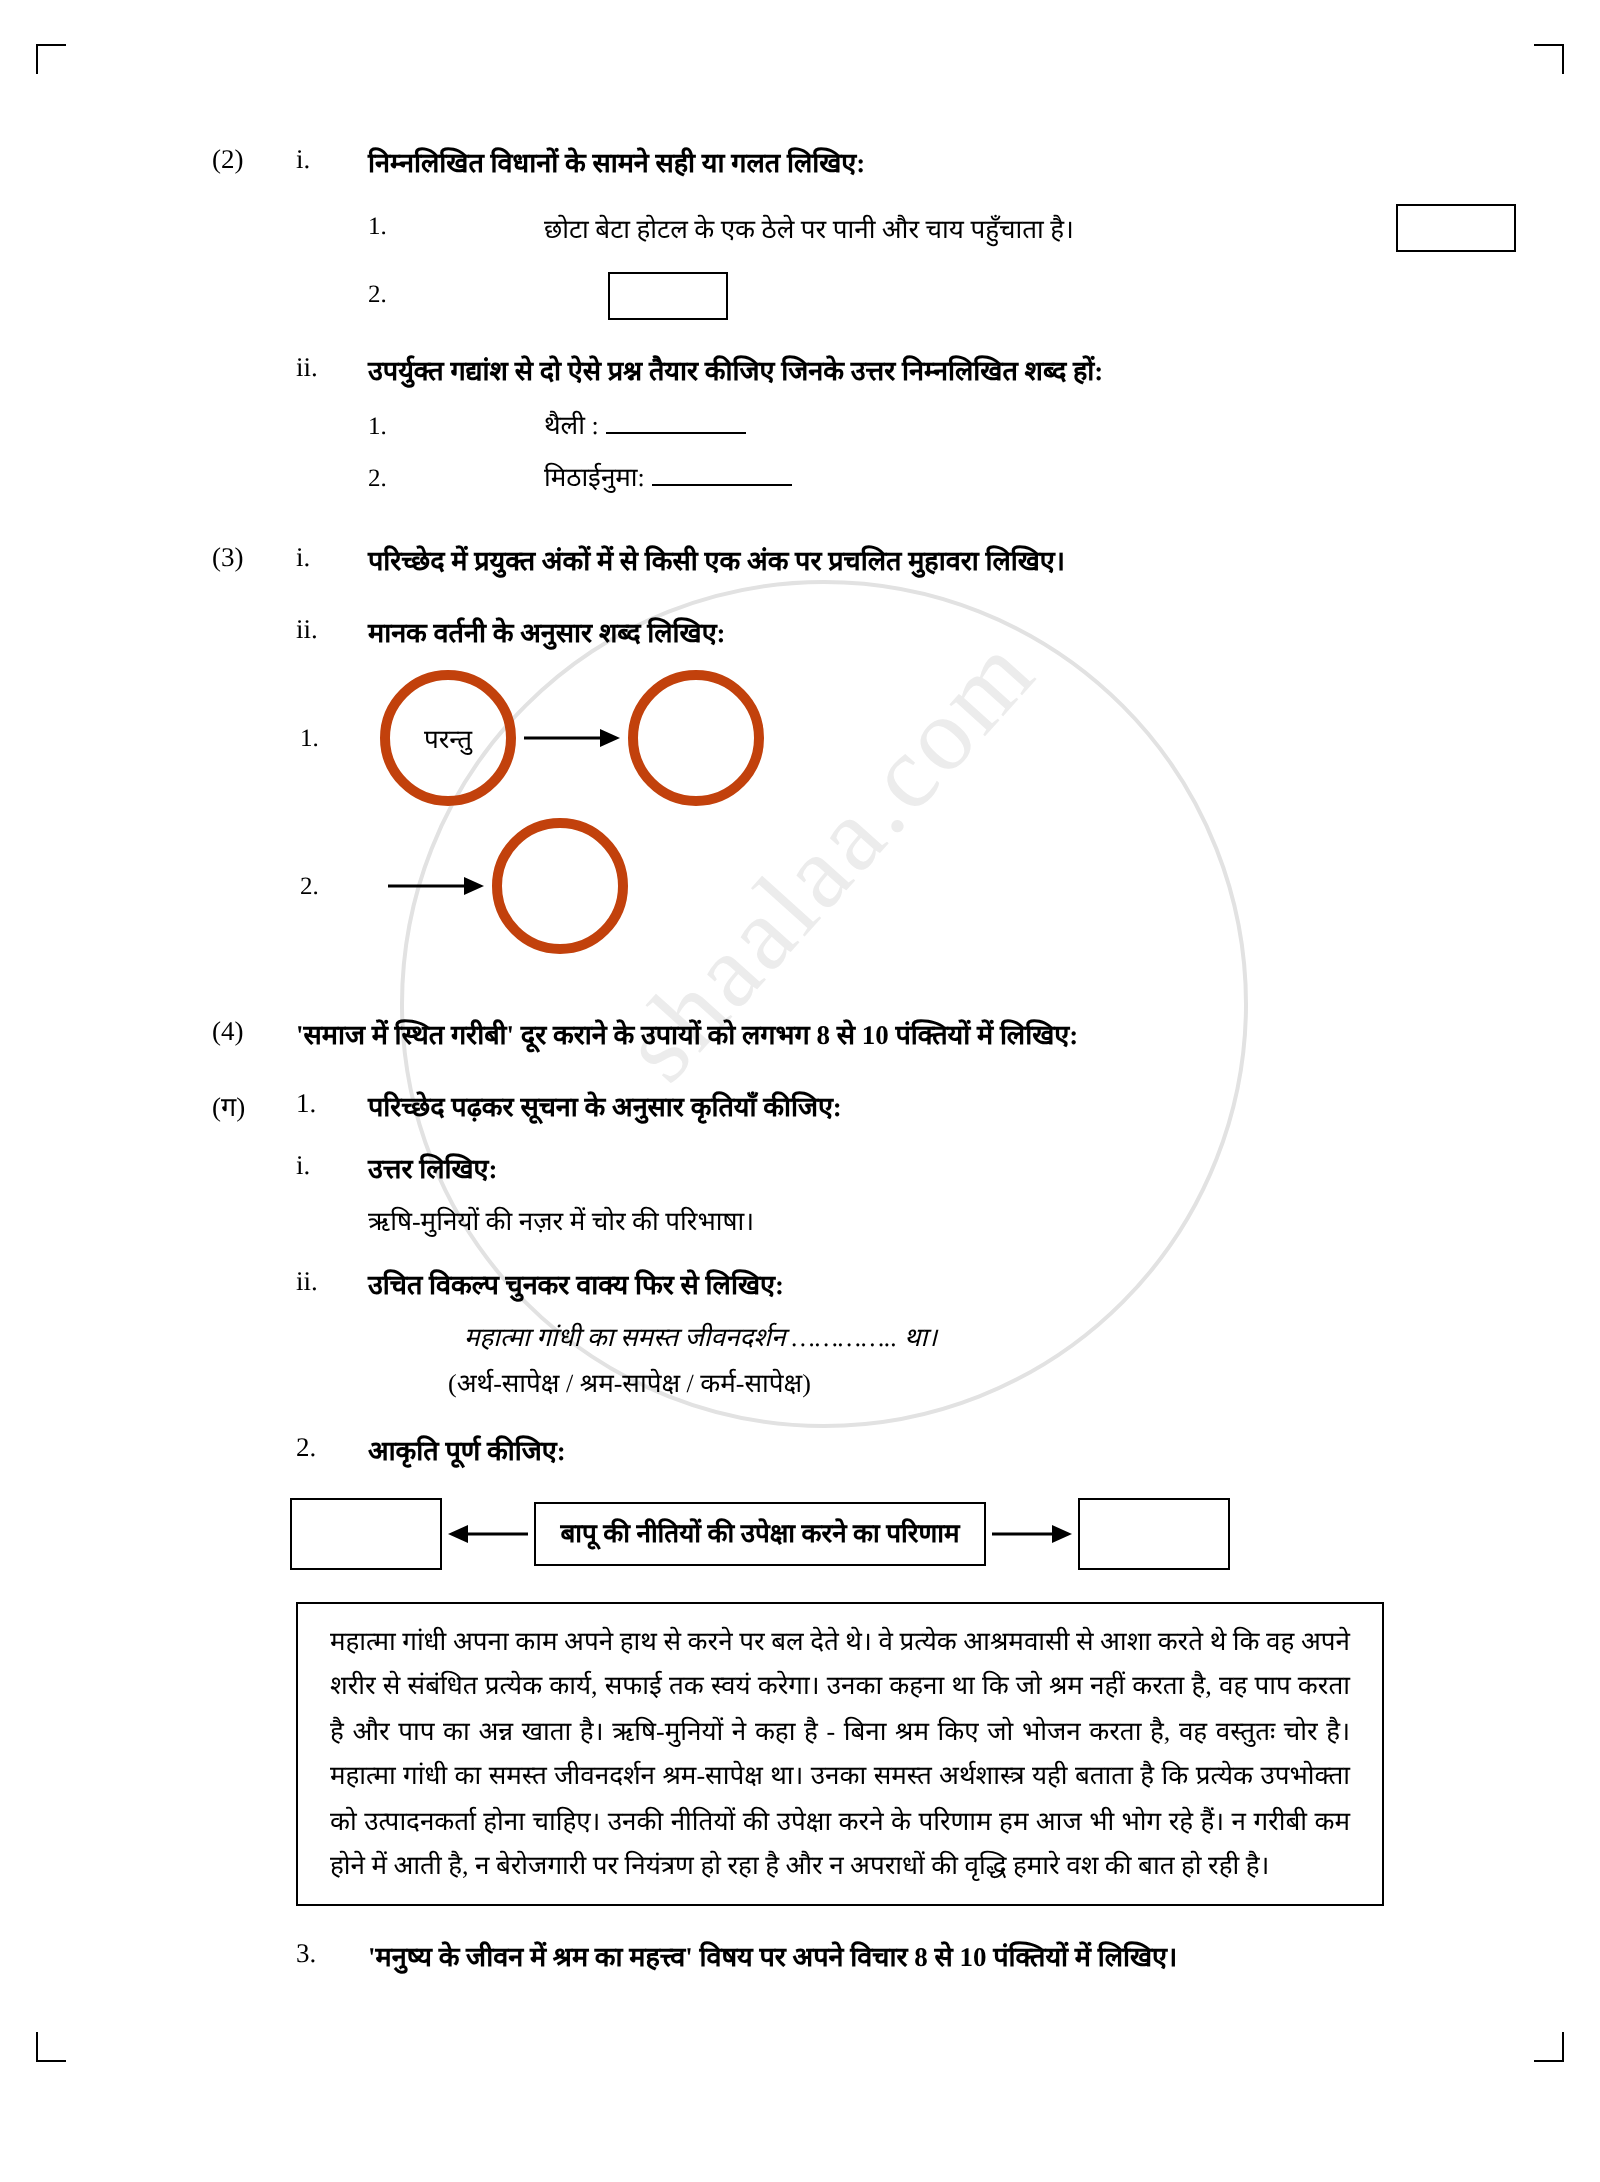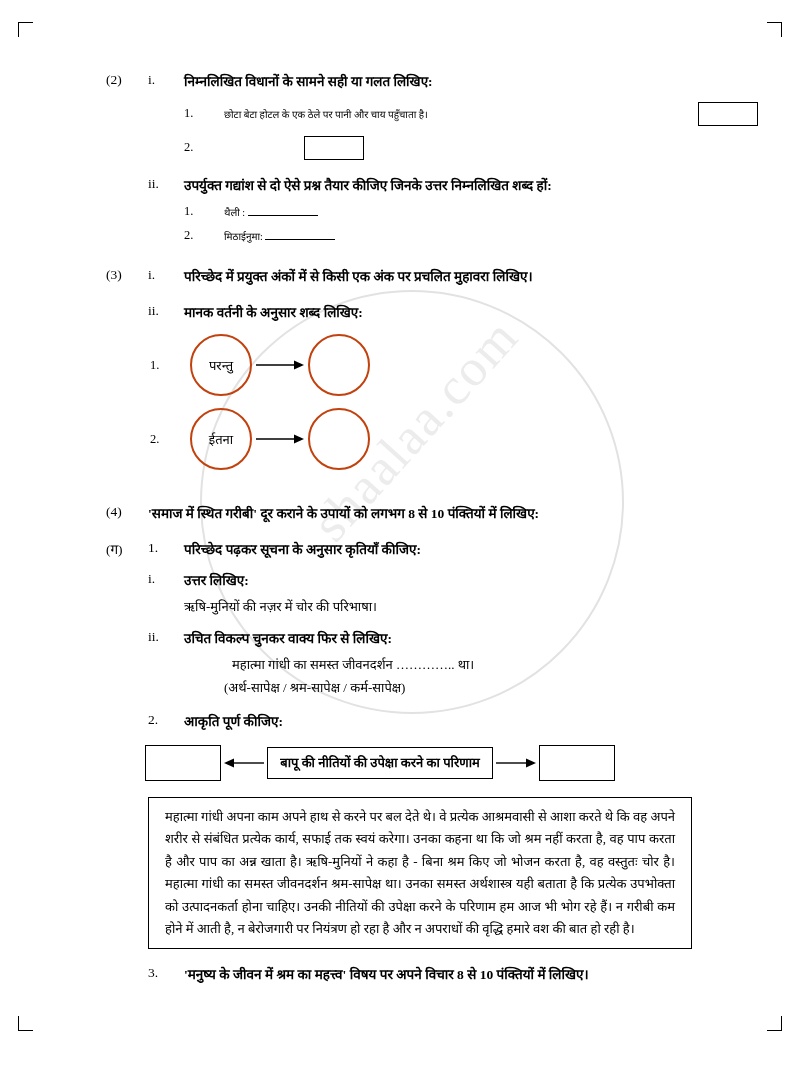--- a/index.html
+++ b/index.html
@@ -48,30 +48,30 @@
 
   .b{font-weight:bold;}
 
   .ans-box{
     display:inline-block;width:58px;height:22px;border:1px solid #000;
     vertical-align:middle;
   }
 
   .sub{display:flex;margin-top:5px;}
   .sub .sn{width:40px;flex:0 0 40px;font-size:12.5px;}
-  .sub .st{flex:1 1 auto;font-size:10px;}
+  .sub .st{flex:1 1 auto;font-size:13px;margin-left:48px;}
 
   .dots{display:inline-block;border-bottom:1px solid #000;width:70px;height:12px;}
 
   
   .circ-wrap{margin-top:10px;margin-left:150px;}
   .circ-row{display:flex;align-items:center;height:66px;}
   .circ-row .cn{width:40px;font-size:12.5px;}
   .circle{
-    width:58px;height:58px;border:2px solid #c2410c;border-radius:50%;
+    width:58px;height:58px;border:5px solid #c2410c;border-radius:50%;
     display:flex;align-items:center;justify-content:center;font-size:13px;
   }
   .arrow{width:56px;display:flex;align-items:center;justify-content:center;}
   .arrow svg{display:block;}
 
   
   .flow{display:flex;align-items:center;justify-content:center;margin-top:14px;}
   .fbox{width:74px;height:34px;border:1px solid #000;}
   .fcenter{
     border:1px solid #000;padding:5px 12px;text-align:center;
@@ -174,21 +174,20 @@
         <div class="arrow">
           <svg width="48" height="12" viewBox="0 0 48 12">
               <line x1="0" y1="6" x2="40" y2="6" stroke="#000" stroke-width="1.4"></line>
               <polygon points="48,6 38,1.5 38,10.5" fill="#000"></polygon>
             </svg>
         </div>
         <div class="circle"></div>
       </div>
       <div class="circ-row" style="margin-top:8px;">
         <div class="cn">2.</div>
-        <div class="circle">ईतना</div>
         <div class="arrow">
           <svg width="48" height="12" viewBox="0 0 48 12">
               <line x1="0" y1="6" x2="40" y2="6" stroke="#000" stroke-width="1.4"></line>
               <polygon points="48,6 38,1.5 38,10.5" fill="#000"></polygon>
             </svg>
         </div>
         <div class="circle"></div>
       </div>
     </div>
 
@@ -213,21 +212,21 @@
 
     </div>
     <div style="padding-left:184px;margin-top:6px;font-size:13px;">ऋषि-मुनियों की नज़र में चोर की परिभाषा।</div>
 
     <div class="row" style="padding-left:106px;margin-top:14px;">
       <div class="num"></div>
       <div class="rn">ii.</div>
       <div class="body b">उचित विकल्प चुनकर वाक्य फिर से लिखिए:</div>
       <div class="marks" style="margin-right:26px;"></div>
     </div>
-    <div style="padding-left:232px;margin-top:6px;font-size:13px;">महात्मा गांधी का समस्त जीवनदर्शन ………….. था।</div>
+    <div style="padding-left:232px;margin-top:6px;font-size:13px;font-style:italic;">महात्मा गांधी का समस्त जीवनदर्शन ………….. था।</div>
     <div style="padding-left:224px;margin-top:5px;font-size:13px;">(अर्थ-सापेक्ष / श्रम-सापेक्ष / कर्म-सापेक्ष)</div>
 
     <div class="row" style="padding-left:106px;margin-top:16px;">
       <div class="num"></div>
       <div class="rn">2.</div>
       <div class="body b">आकृति पूर्ण कीजिए:</div>
 
     </div>
 
     <div class="flow" style="padding-right:40px;">

